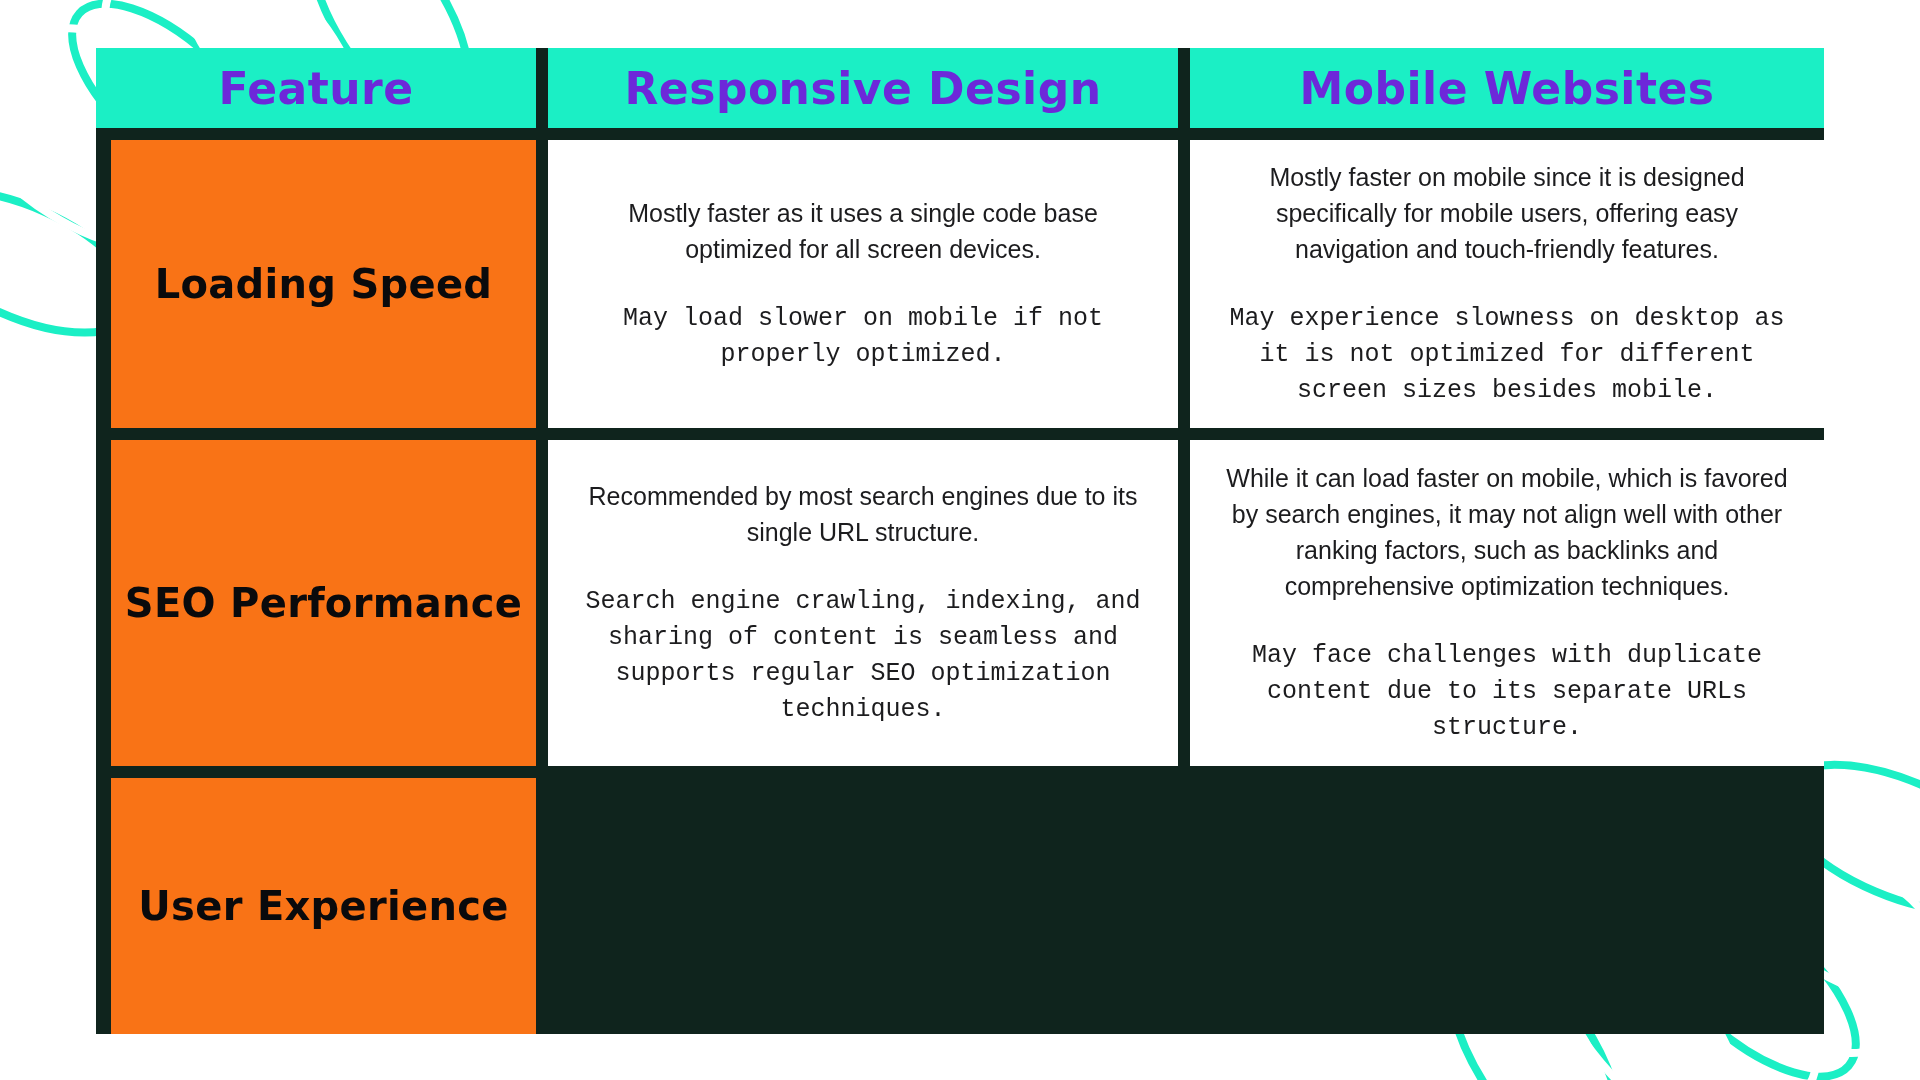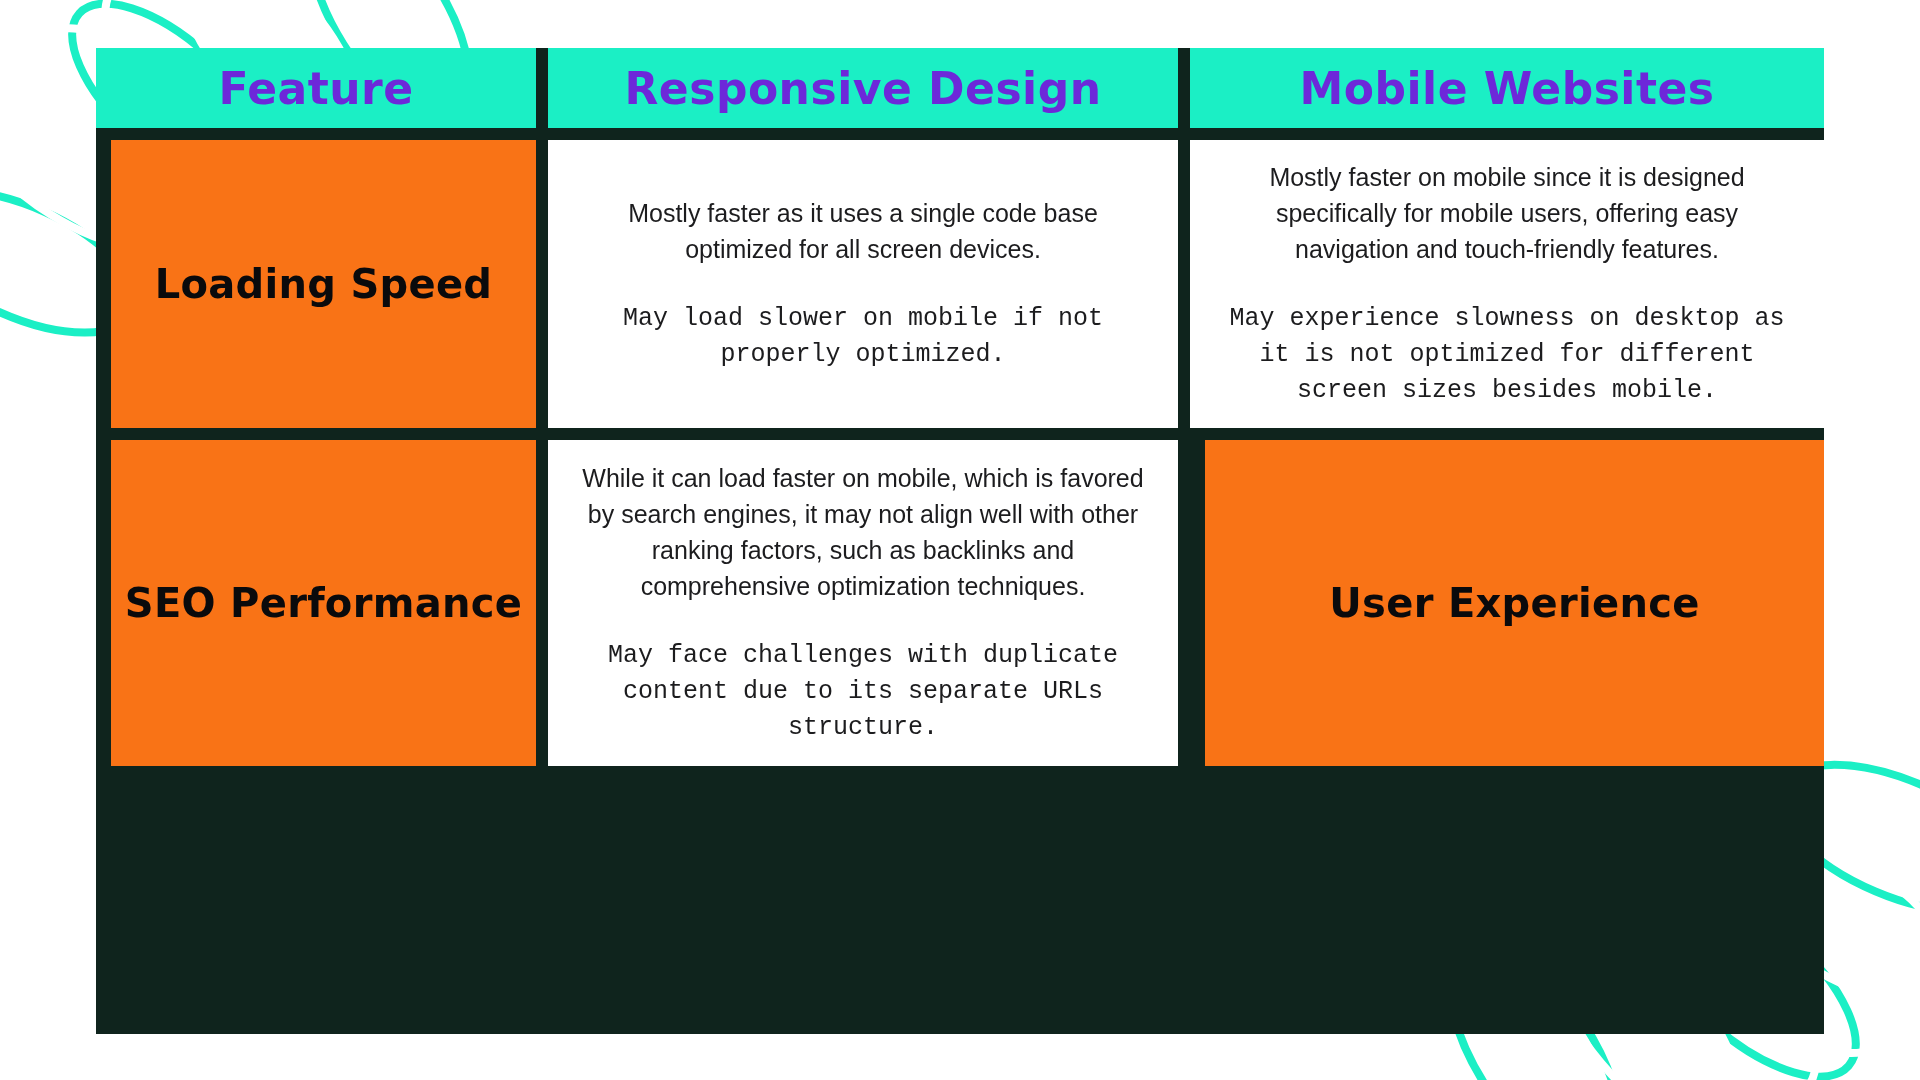--- a/index.html
+++ b/index.html
@@ -108,19 +108,23 @@
     <p>Mostly faster as it uses a single code base optimized for all screen devices.</p>
     <p>May load slower on mobile if not properly optimized.</p>
   </div>
   <div class="cell cell-body">
     <p>Mostly faster on mobile since it is designed specifically for mobile users, offering easy navigation and touch-friendly features.</p>
     <p>May experience slowness on desktop as it is not optimized for different screen sizes besides mobile.</p>
   </div>
 
   <div class="cell cell-label">SEO Performance</div>
   <div class="cell cell-body">
+    <p>Recommended by most search engines due to its single URL structure.</p>
+    <p>Search engine crawling, indexing, and sharing of content is seamless and supports regular SEO optimization techniques.</p>
+  </div>
+  <div class="cell cell-body">
     <p>While it can load faster on mobile, which is favored by search engines, it may not align well with other ranking factors, such as backlinks and comprehensive optimization techniques.</p>
     <p>May face challenges with duplicate content due to its separate URLs structure.</p>
   </div>
 
   <div class="cell cell-label">User Experience</div>
 
 </div>
 
 </body></html>

